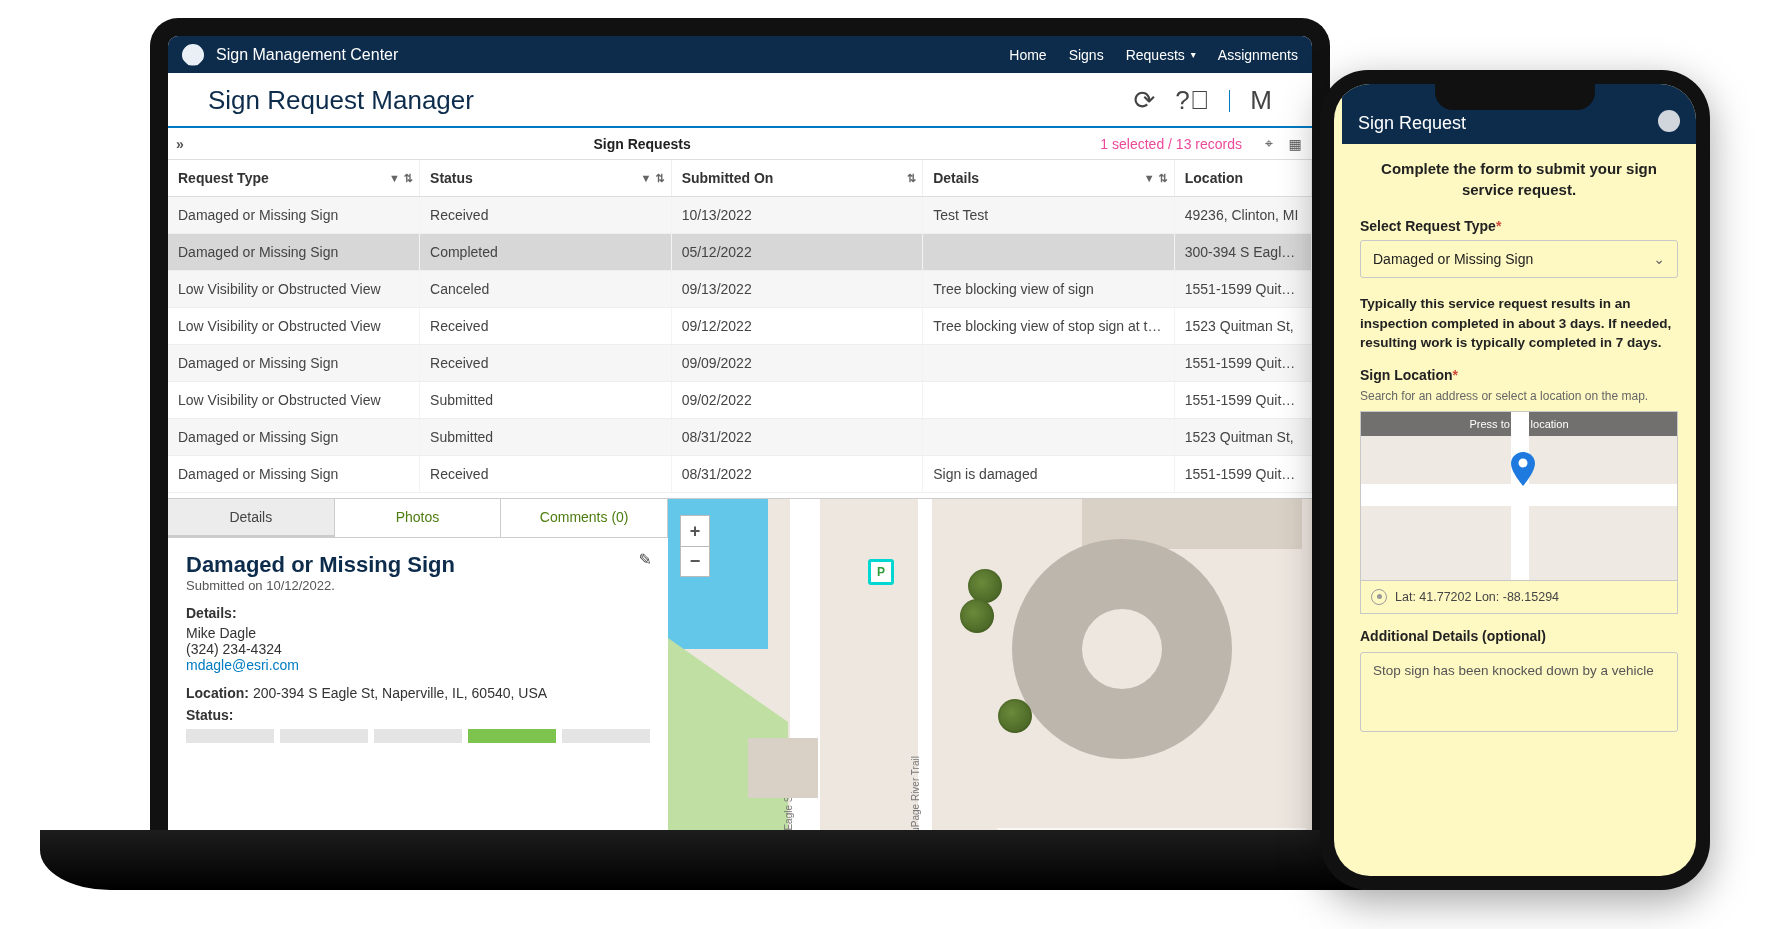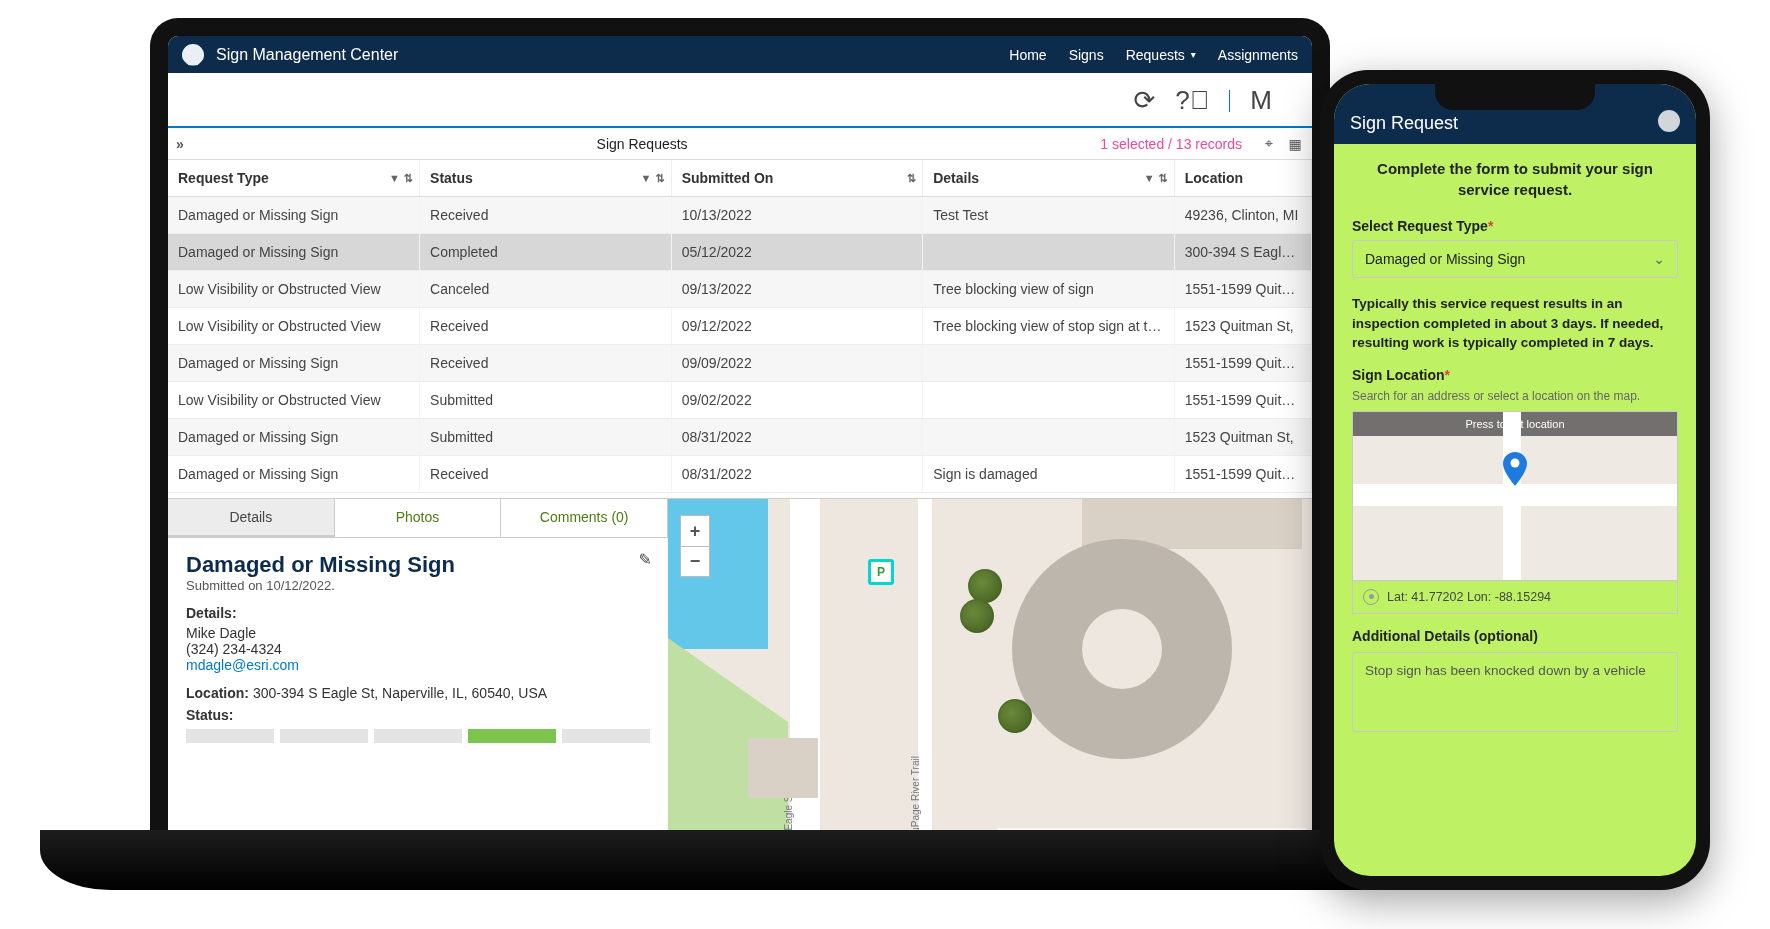--- a/index.html
+++ b/index.html
@@ -62,21 +62,21 @@
   .page-actions { margin-left: auto; display: flex; gap: 20px; color: #444; align-items: center;}
   .page-actions .divider { width: 1px; height: 22px; background: #007ac2; }
 
   .grid-toolbar {
     display: flex; align-items: center;
     height: 32px; font-size: 14px; color: #555;
     border-bottom: 1px solid #ddd;
     padding: 0 8px;
     background: #fff;
   }
-  .grid-toolbar .center { flex: 1; text-align: center; font-weight: 400; color: #222;}
+  .grid-toolbar .center { flex: 1; text-align: center; font-weight: 700; color: #222;}
   .sel-count { color: #ec4899; margin-right: 10px; }
   .tool-ico { width: 18px; height: 18px; margin-left: 8px; display:inline-flex; align-items:center; justify-content:center; font-size:14px; color:#555; cursor:pointer;}
 
   table.grid { width: 100%; border-collapse: collapse; font-size: 14px; table-layout: fixed;}
   table.grid th {
     text-align: left; font-weight: 600; color: #333;
     padding: 10px 10px; border-bottom: 1px solid #ddd; border-right: 1px solid #eee;
     background: #fff; position: relative;
   }
   .col-controls { position:absolute; right:6px; top:50%; transform:translateY(-50%); display:flex; gap:4px; color:#666; font-size:11px;}
@@ -139,21 +139,21 @@
   .zoom-btn + .zoom-btn { border-top:1px solid #bbb;}
   .attribution { position:absolute; right:6px; bottom:4px; font-size:11px; color:#555; background:rgba(255,255,255,.7); padding:2px 4px;}
 
   
   .phone {
     position:absolute; right:60px; top:70px; width:390px; height:820px;
     background:#111; border-radius:48px; padding:14px;
     box-shadow: 0 12px 40px rgba(0,0,0,.35);
   }
   .phone-screen {
-    width:100%; height:100%; background:#bef264; border-radius:36px; overflow:hidden; position:relative;
+    width:100%; height:100%; background:#fef9c3; border-radius:36px; overflow:hidden; position:relative;padding-left:8px;
   }
   .notch {
     position:absolute; top:0; left:50%; transform:translateX(-50%);
     width:160px; height:26px; background:#111; border-radius:0 0 18px 18px; z-index:5;
   }
   .phone-header {
     background:#0d2c4c; color:#fff; height:60px; display:flex; align-items:flex-end;
     padding:0 16px 10px; font-size:18px; font-weight:500;
   }
   .phone-header .avatar { margin-left:auto; width:22px; height:22px; border-radius:50%; background:#d0d6dc; margin-bottom:2px;}
@@ -205,20 +205,21 @@
         <div class="nav-item">Signs</div>
         <div class="nav-item">
           <span>Requests</span>
           <span class="chev">▾</span>
         </div>
         <div class="nav-item">Assignments</div>
       </div>
     </div>
 
     <div class="page-title">
+      <span>Sign Request Manager</span>
       <div class="page-actions">
         <span style="cursor:pointer;">⟳</span>
         <span style="cursor:pointer;">?⃝</span>
         <span class="divider"></span>
         <span style="cursor:pointer;">M</span>
       </div>
     </div>
 
     <div class="grid-toolbar">
       <span style="cursor:pointer; font-weight:600;">»</span>
@@ -326,21 +327,21 @@
         <div class="detail-body">
           <span class="edit-ico">✎</span>
           <div class="detail-title">Damaged or Missing Sign</div>
           <div class="detail-sub">Submitted on 10/12/2022.</div>
           <div class="detail-label">Details:</div>
           <div>Mike Dagle</div>
           <div>(324) 234-4324</div>
           <div class="detail-link">mdagle@esri.com</div>
           <div style="margin-top:12px;">
             <span class="detail-label" style="display:inline">Location:</span>
-            <span>300-394 S Eagle St, Naperville, IL, 60540, USA</span>
+            <span>200-394 S Eagle St, Naperville, IL, 60540, USA</span>
           </div>
           <div class="detail-label">Status:</div>
           <div class="status-bars">
             <div class="status-bar"></div>
             <div class="status-bar"></div>
             <div class="status-bar"></div>
             <div class="status-bar on"></div>
             <div class="status-bar"></div>
           </div>
         </div>

